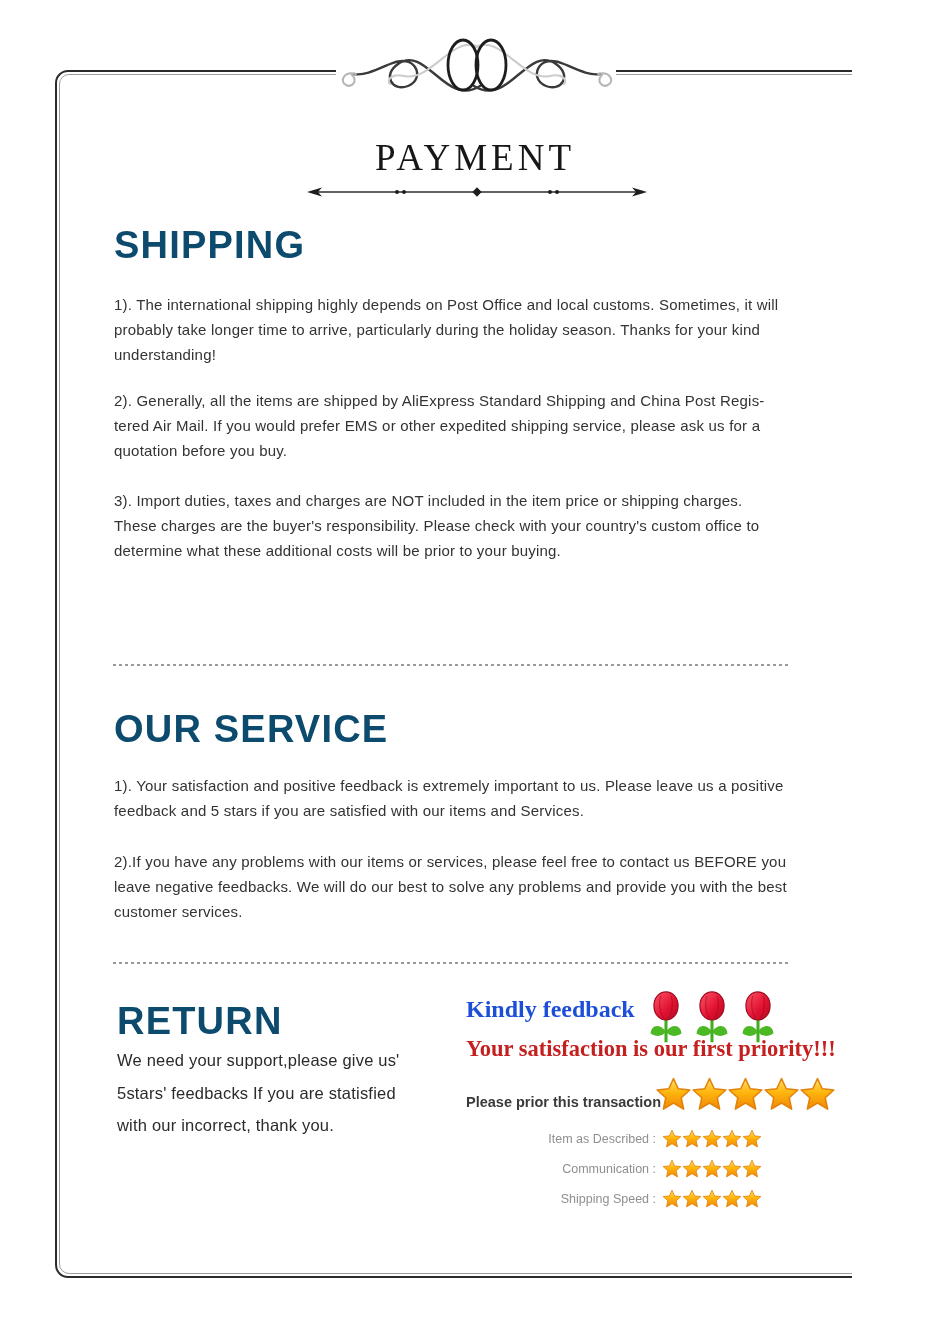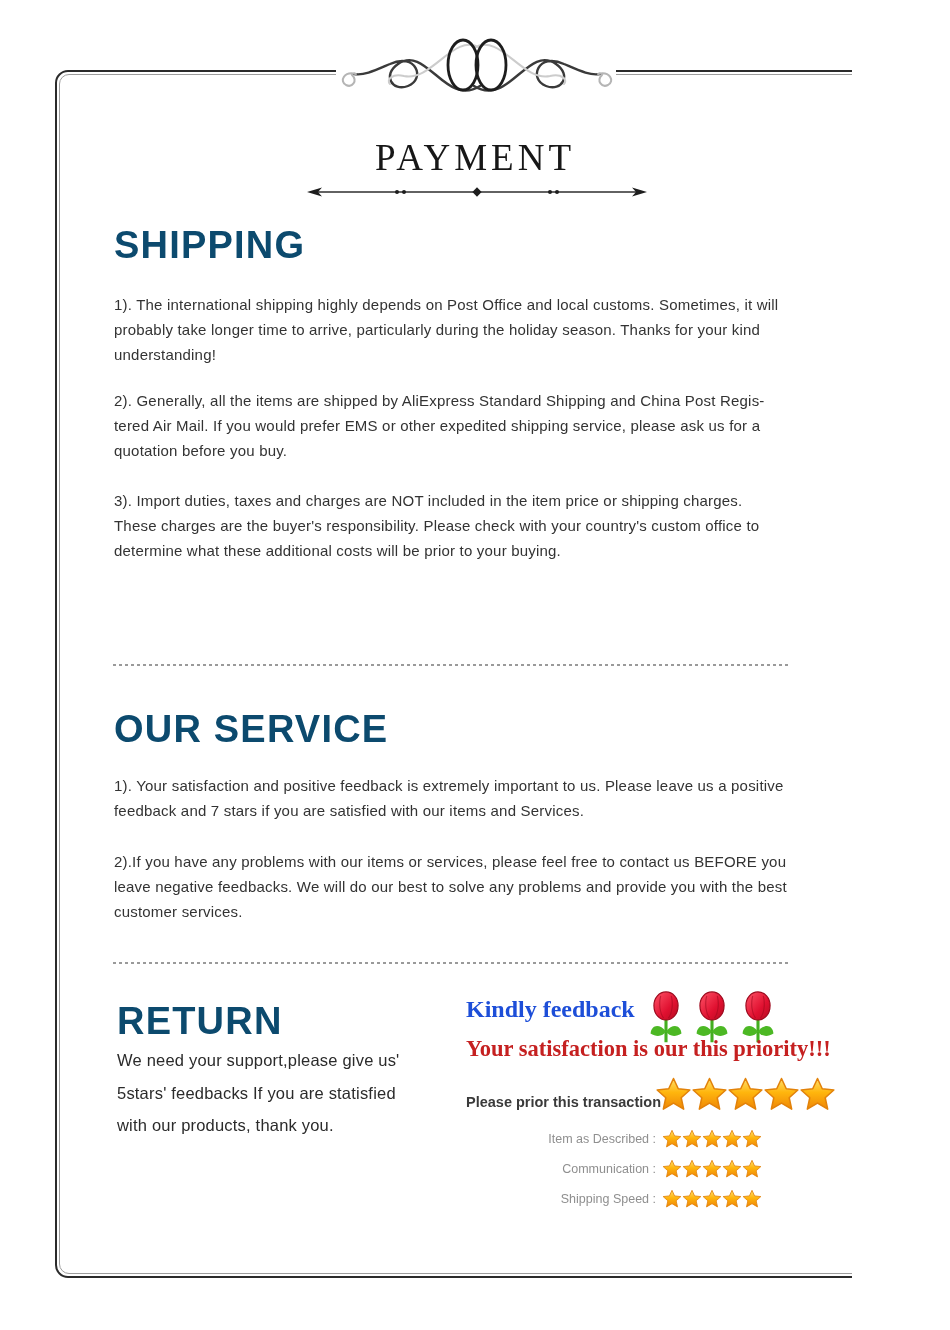--- a/index.html
+++ b/index.html
@@ -144,45 +144,45 @@
 tered Air Mail. If you would prefer EMS or other expedited shipping service, please ask us for a
 quotation before you buy.</p>
   <p class="para" style="top:488px;">3). Import duties, taxes and charges are NOT included in the item price or shipping charges.
 These charges are the buyer's responsibility. Please check with your country's custom office to
 determine what these additional costs will be prior to your buying.</p>
 
   <div class="dashed-divider" style="top:664px;"></div>
 
   <h2 class="section-heading" style="top:708px;">OUR SERVICE</h2>
   <p class="para" style="top:773px;">1). Your satisfaction and positive feedback is extremely important to us. Please leave us a positive
-feedback and 7 stars if you are satisfied with our items and Services.</p>
+feedback and 5 stars if you are satisfied with our items and Services.</p>
   <p class="para" style="top:849px;">2).If you have any problems with our items or services, please feel free to contact us BEFORE you
 leave negative feedbacks. We will do our best to solve any problems and provide you with the best
 customer services.</p>
 
   <div class="dashed-divider" style="top:962px;"></div>
 
   <h2 class="section-heading" style="top:1000px; left:117px;">RETURN</h2>
   <p class="return-text">We need your support,please give us'
 5stars' feedbacks If you are statisfied
-with our products, thank you.</p>
+with our incorrect, thank you.</p>
 
   <h3 class="kindly-label">Kindly feedback</h3>
   <div class="roses">
       <svg viewBox="0 0 40 60">
         <use href="#rose-shape"></use>
       </svg>
       <svg viewBox="0 0 40 60">
         <use href="#rose-shape"></use>
       </svg>
       <svg viewBox="0 0 40 60">
         <use href="#rose-shape"></use>
       </svg>
     </div>
-  <p class="satisfaction-line" style="color: rgb(197, 32, 32);">Your satisfaction is our this priority!!!</p>
+  <p class="satisfaction-line" style="color: rgb(197, 32, 32);">Your satisfaction is our first priority!!!</p>
   <p class="rate-label">Please prior this transaction</p>
   <div class="big-stars">
       <svg viewBox="0 0 24 24">
         <use href="#star-shape"></use>
       </svg>
       <svg viewBox="0 0 24 24">
         <use href="#star-shape"></use>
       </svg>
       <svg viewBox="0 0 24 24">
         <use href="#star-shape"></use>

